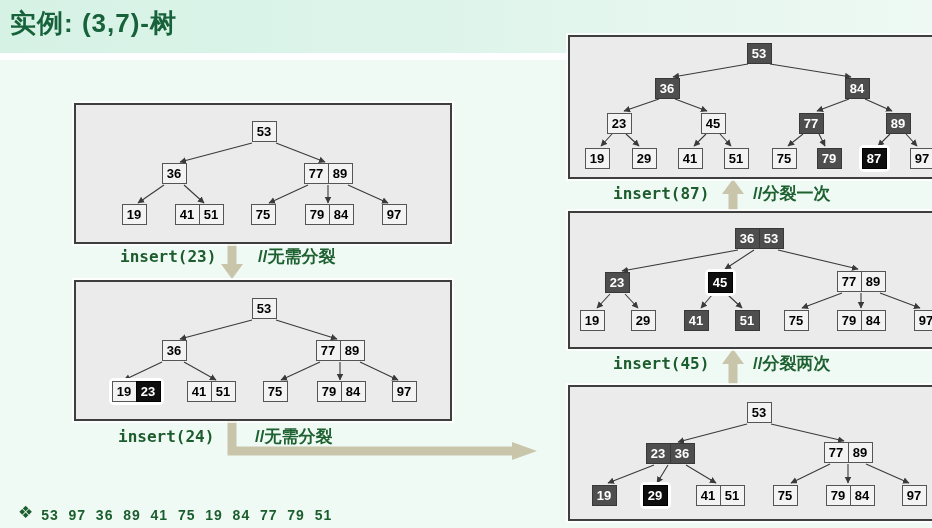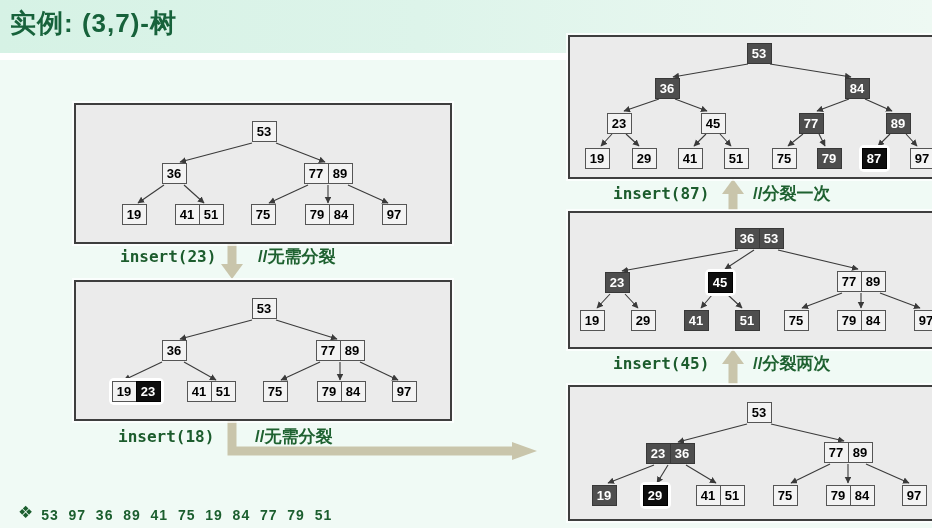--- a/index.html
+++ b/index.html
@@ -349,21 +349,21 @@
         <div class="tkey black">87</div>
       </div>
       <div class="tnode" style="left: 339.5px; top: 111px;">
         <div class="tkey normal">97</div>
       </div>
     </div>
   </div>
 
 <div class="code-label pos-code-0">insert(23)</div>
 <div class="comment-label pos-comment-0">//无需分裂</div>
-<div class="code-label pos-code-1">insert(18)</div>
+<div class="code-label pos-code-1">insert(24)</div>
 <div class="comment-label pos-comment-1">//无需分裂</div>
 <div class="code-label pos-code-2">insert(45)</div>
 <div class="comment-label pos-comment-2">//分裂两次</div>
 <div class="code-label pos-code-3">insert(87)</div>
 <div class="comment-label pos-comment-3">//分裂一次</div>
 
 <div class="sequence">
   <span class="bullet">❖</span><span class="seq-text">53  97  36  89  41  75  19  84  77  79  51</span>
 </div>
 

